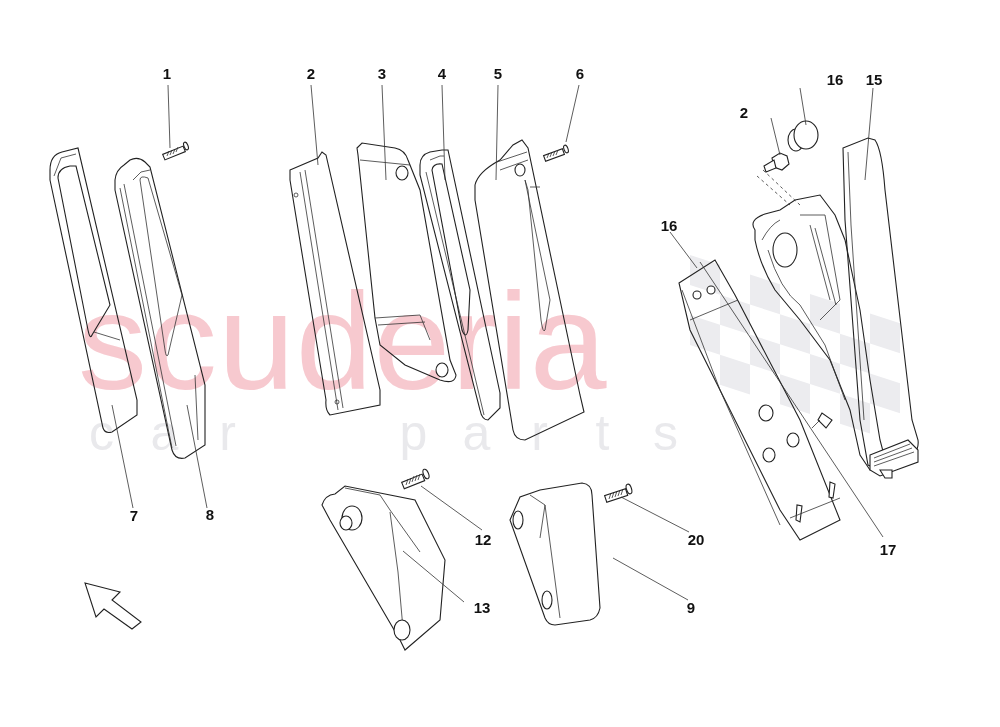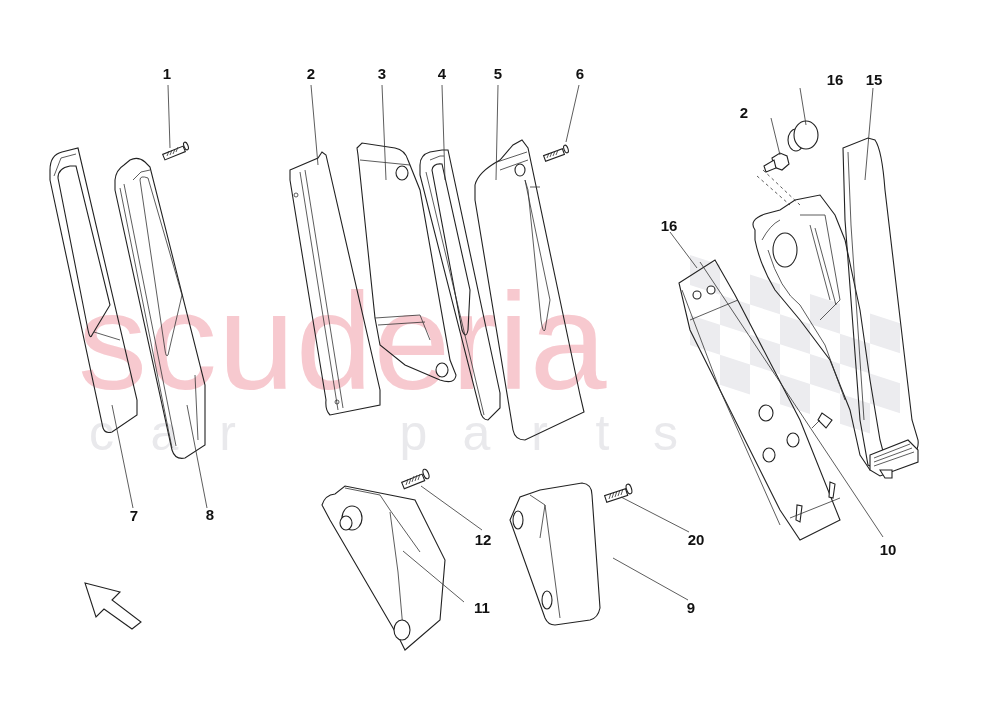--- a/index.html
+++ b/index.html
@@ -206,19 +206,19 @@
 <div class="callout" style="left:167px;top:73px">1</div>
 <div class="callout" style="left:311px;top:73px">2</div>
 <div class="callout" style="left:382px;top:73px">3</div>
 <div class="callout" style="left:442px;top:73px">4</div>
 <div class="callout" style="left:498px;top:73px">5</div>
 <div class="callout" style="left:580px;top:73px">6</div>
 <div class="callout" style="left:134px;top:515px">7</div>
 <div class="callout" style="left:210px;top:514px">8</div>
 <div class="callout" style="left:691px;top:607px">9</div>
 <div class="callout" style="left:696px;top:539px">20</div>
-<div class="callout" style="left:482px;top:607px">11</div>
+<div class="callout" style="left:482px;top:607px">13</div>
 <div class="callout" style="left:483px;top:539px">12</div>
 <div class="callout" style="left:669px;top:225px">16</div>
-<div class="callout" style="left:888px;top:549px">10</div>
+<div class="callout" style="left:888px;top:549px">17</div>
 <div class="callout" style="left:874px;top:79px">15</div>
 <div class="callout" style="left:835px;top:79px">16</div>
 <div class="callout" style="left:744px;top:112px">2</div>
 
 </body></html>

